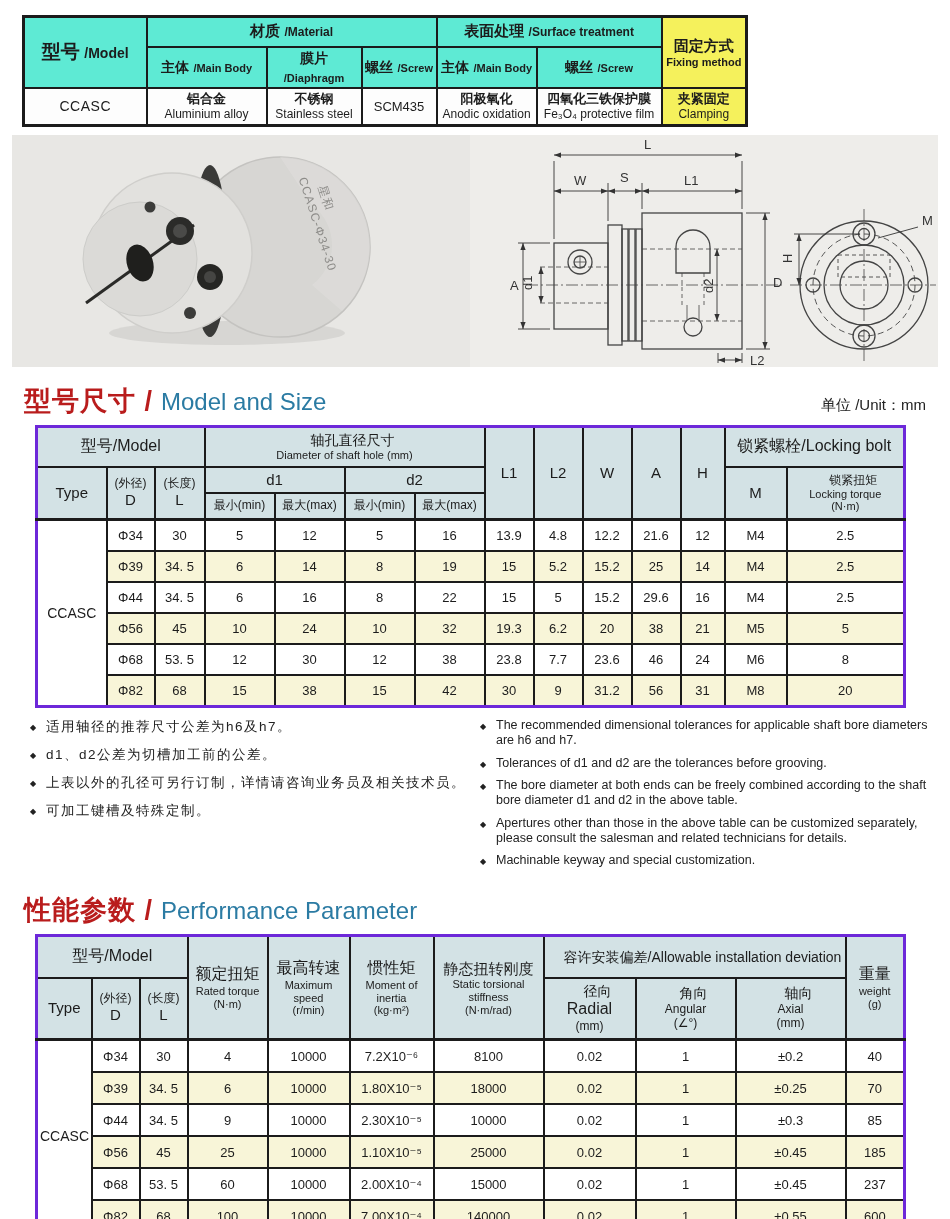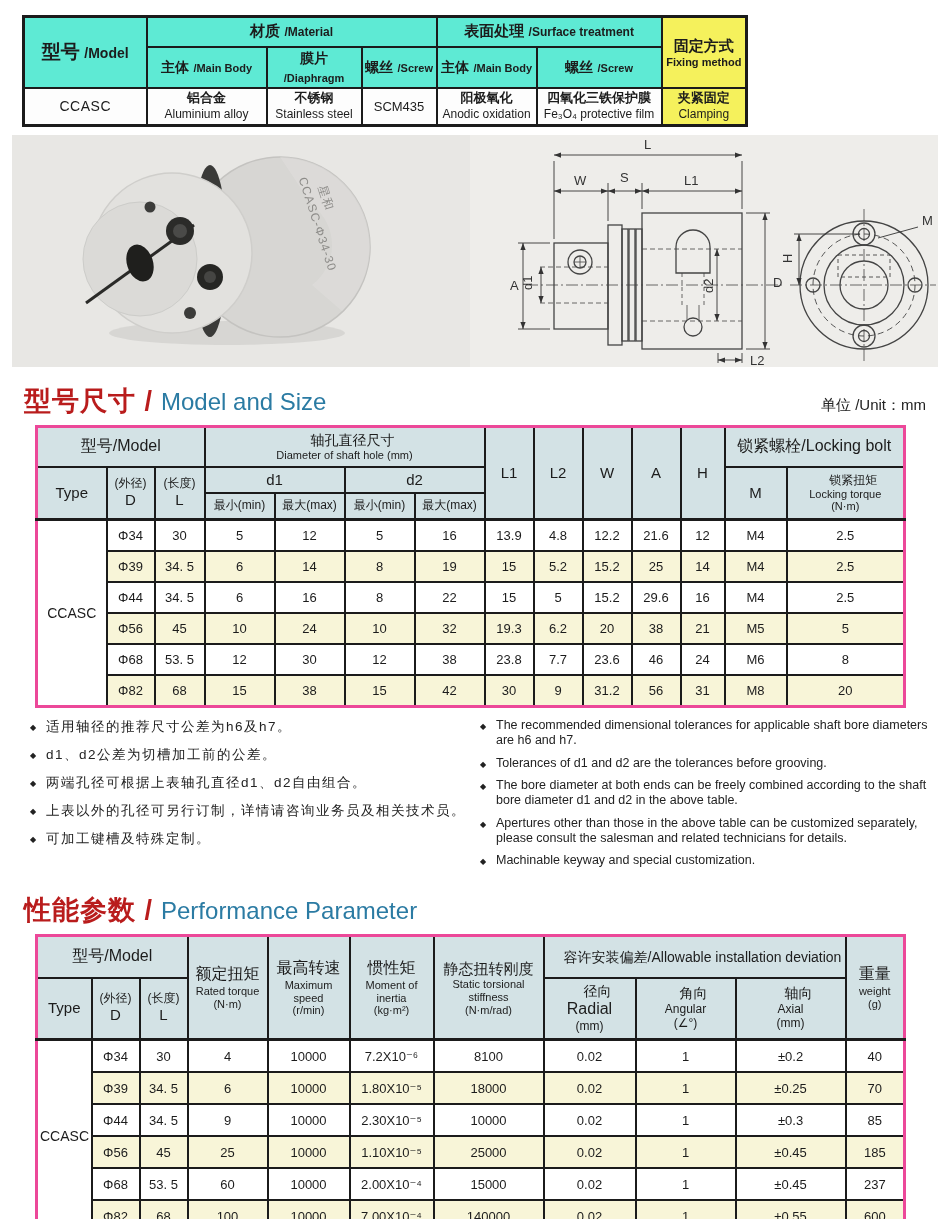--- a/index.html
+++ b/index.html
@@ -9,35 +9,35 @@
   .spec-wrap{margin:15px 0 0 22px;}
   table{border-collapse:collapse;table-layout:fixed;}
   .spec{width:723px;border:3px solid #1b1b1b;}
   .spec th,.spec td{border:2px solid #1b1b1b;text-align:center;vertical-align:middle;padding:1px 2px;}
   .spec thead th{background:#5eead4;}
   .spec .yl{background:#f5f15c !important;}
   .spec .cnL{font-size:19px;font-weight:bold;display:inline;}
   .spec .enL{font-size:14px;display:inline;}
   .spec .cnM{font-size:14px;font-weight:bold;display:inline;}
   .spec .enM{font-size:11px;display:inline;}
-  .spec td .cn{font-size:13px;font-weight:bold;line-height:1.25;font-family:Liberation Mono, monospace;}
+  .spec td .cn{font-size:13px;font-weight:bold;line-height:1.25;}
   .spec td .en{font-size:12px;line-height:1.2;}
   .spec td{background:#fdfdfd;}
   .spec .model-cell{font-size:14px;letter-spacing:.5px;}
   .r1{height:30px;} .r2{height:26px;} .r3{height:38px;}
   
   .band{margin:8px 0 0 12px;width:926px;height:232px;background:#eeedea;display:flex;}
   .band svg{display:block;}
   
   .sect{display:flex;align-items:baseline;margin:16px 24px 6px 24px;}
   .t-cn{font-size:27px;font-weight:bold;color:#b91c1c;letter-spacing:1px;}
   .t-en{font-size:24px;color:#2b7ba3;margin-left:8px;}
   .unit{margin-left:auto;font-size:15px;color:#222;}
   
-  .dt{width:868px;margin-left:35px;border:3px solid #ec4899;}
+  .dt{width:868px;margin-left:35px;border:3px solid #6d28d9;}
   .dt th,.dt td{border:2px solid #1b1b1b;text-align:center;vertical-align:middle;padding:0 2px;}
   .dt thead th{background:#d3e2e5;font-weight:normal;}
   .dt thead{border-bottom:3px solid #1b1b1b;}
   .hcn{font-size:14px;line-height:1.25;margin-left:16px;}
   .hcnB{font-size:16px;line-height:1.3;}
   .hen{font-size:11px;line-height:1.15;}
   .hbig{font-size:15px;line-height:1.2;}
   .hunit{font-size:11px;line-height:1.25;}
   .dt td{font-size:13px;background:#fff;height:29px;}
   .dt tr.alt td{background:#f8f5d8;}
@@ -398,21 +398,20 @@
         <td>M8</td>
         <td>20</td>
       </tr>
     </tbody>
 </table>
 
 <div class="notes">
   <ul class="ncn">
       <li>适用轴径的推荐尺寸公差为h6及h7。</li>
       <li>d1、d2公差为切槽加工前的公差。</li>
-      <li>两端孔径可根据上表轴孔直径d1、d2自由组合。</li>
       <li>上表以外的孔径可另行订制，详情请咨询业务员及相关技术员。</li>
       <li>可加工键槽及特殊定制。</li>
     </ul>
   <ul class="nen">
       <li>The recommended dimensional tolerances for applicable shaft bore diameters are h6 and h7.</li>
       <li>Tolerances of d1 and d2 are the tolerances before grooving.</li>
       <li>The bore diameter at both ends can be freely combined according to the shaft bore diameter d1 and d2 in the above table.</li>
       <li>Apertures other than those in the above table can be customized separately, please consult the salesman and related technicians for details.</li>
       <li>Machinable keyway and special customization.</li>
     </ul>

